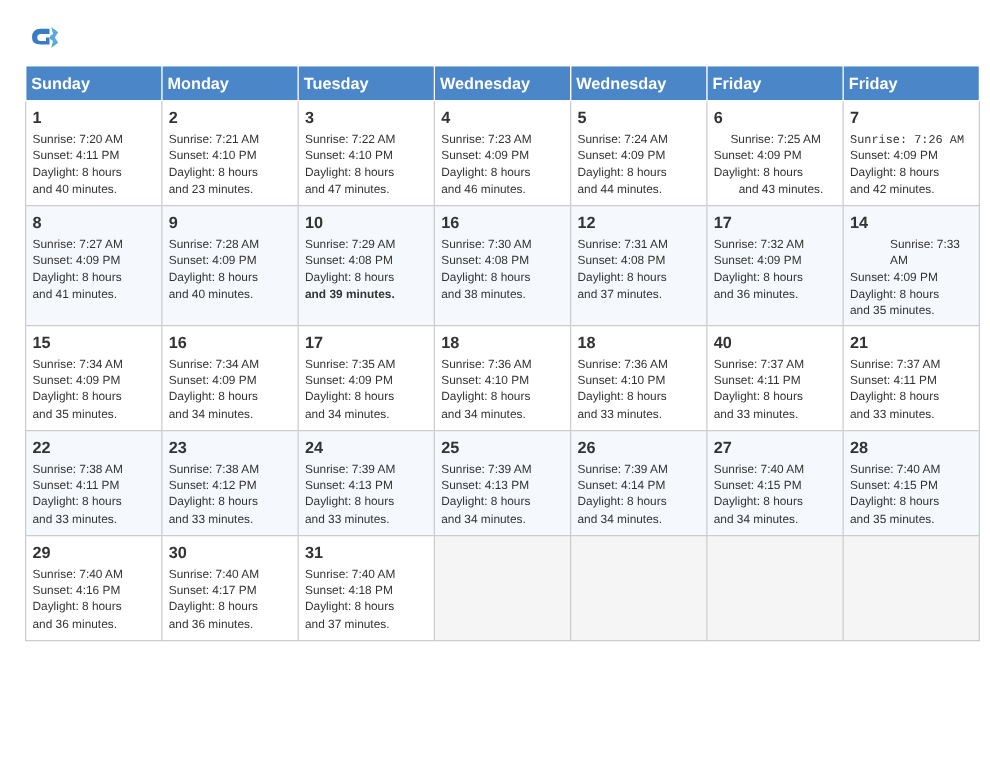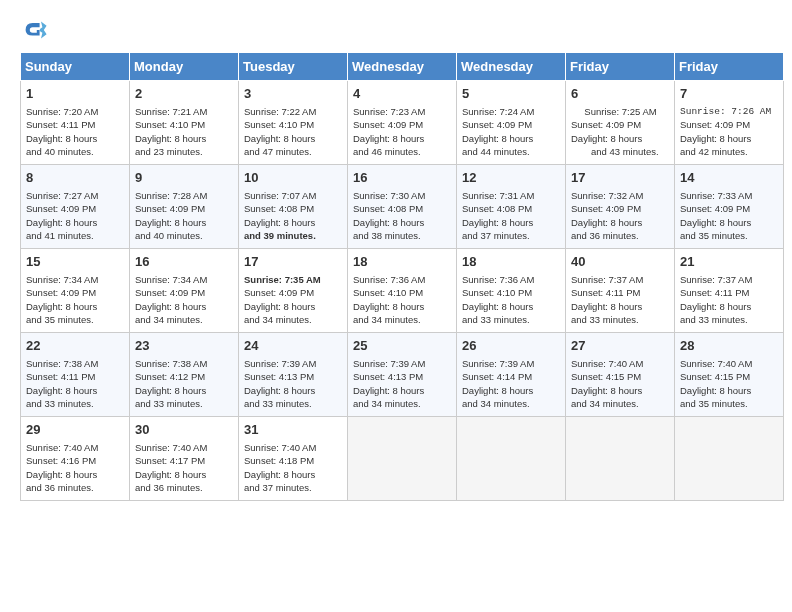--- a/index.html
+++ b/index.html
@@ -191,21 +191,21 @@
           </td>
           <td>
             <span class="day-num">9</span>
             <span style="display: block;">Sunrise: 7:28 AM</span>
             <span style="display: block;">Sunset: 4:09 PM</span>
             <span style="display: block;">Daylight: 8 hours</span>
             <span style="display: block;">and 40 minutes.</span>
           </td>
           <td>
             <span class="day-num">10</span>
-            <span style="display: block;">Sunrise: 7:07 AM</span>
+            <span style="display: block;">Sunrise: 7:29 AM</span>
             <span style="display: block;">Sunset: 4:08 PM</span>
             <span style="display: block;">Daylight: 8 hours</span>
             <span style="display: block; font-weight: bold;">and 39 minutes.</span>
           </td>
           <td>
             <span class="day-num">16</span>
             <span style="display: block;">Sunrise: 7:30 AM</span>
             <span style="display: block;">Sunset: 4:08 PM</span>
             <span style="display: block;">Daylight: 8 hours</span>
             <span style="display: block;">and 38 minutes.</span>
@@ -219,21 +219,21 @@
           </td>
           <td>
             <span class="day-num">17</span>
             <span style="display: block;">Sunrise: 7:32 AM</span>
             <span style="display: block;">Sunset: 4:09 PM</span>
             <span style="display: block;">Daylight: 8 hours</span>
             <span style="display: block;">and 36 minutes.</span>
           </td>
           <td>
             <span class="day-num">14</span>
-            <span style="display: block;">Sunrise: 7:33 AM</span>
+            <span style="display: block; margin-left: 32px;">Sunrise: 7:33 AM</span>
             <span style="display: block;">Sunset: 4:09 PM</span>
             <span style="display: block;">Daylight: 8 hours</span>
             <span style="display: block;">and 35 minutes.</span>
           </td>
         </tr>
         <tr>
           <td>
             <span class="day-num">15</span>
             <span style="display: block;">Sunrise: 7:34 AM</span>
             <span style="display: block;">Sunset: 4:09 PM</span>
@@ -242,21 +242,21 @@
           </td>
           <td>
             <span class="day-num">16</span>
             <span style="display: block;">Sunrise: 7:34 AM</span>
             <span style="display: block;">Sunset: 4:09 PM</span>
             <span style="display: block;">Daylight: 8 hours</span>
             <span style="display: block;">and 34 minutes.</span>
           </td>
           <td>
             <span class="day-num">17</span>
-            <span style="display: block; font-weight: bold;">Sunrise: 7:35 AM</span>
+            <span style="display: block;">Sunrise: 7:35 AM</span>
             <span style="display: block;">Sunset: 4:09 PM</span>
             <span style="display: block;">Daylight: 8 hours</span>
             <span style="display: block;">and 34 minutes.</span>
           </td>
           <td>
             <span class="day-num">18</span>
             <span style="display: block;">Sunrise: 7:36 AM</span>
             <span style="display: block;">Sunset: 4:10 PM</span>
             <span style="display: block;">Daylight: 8 hours</span>
             <span style="display: block;">and 34 minutes.</span>

